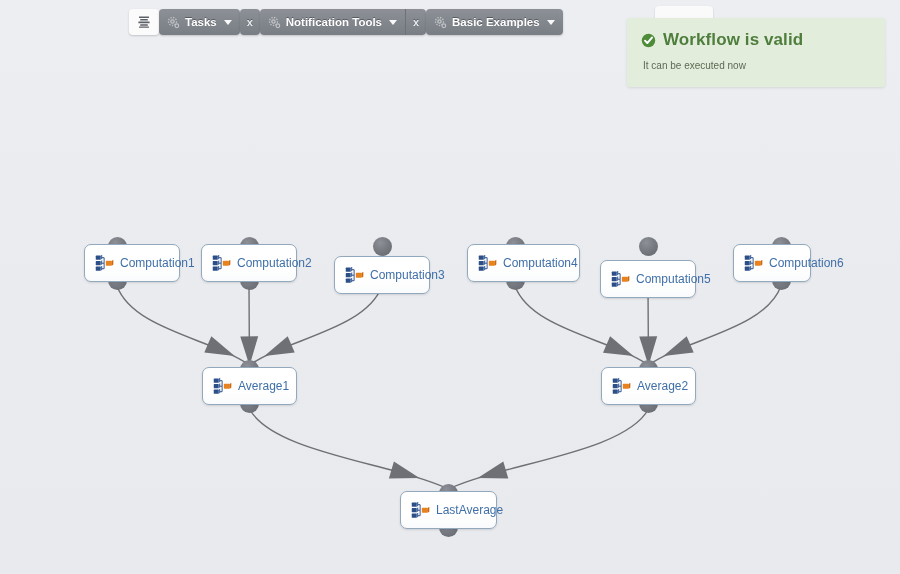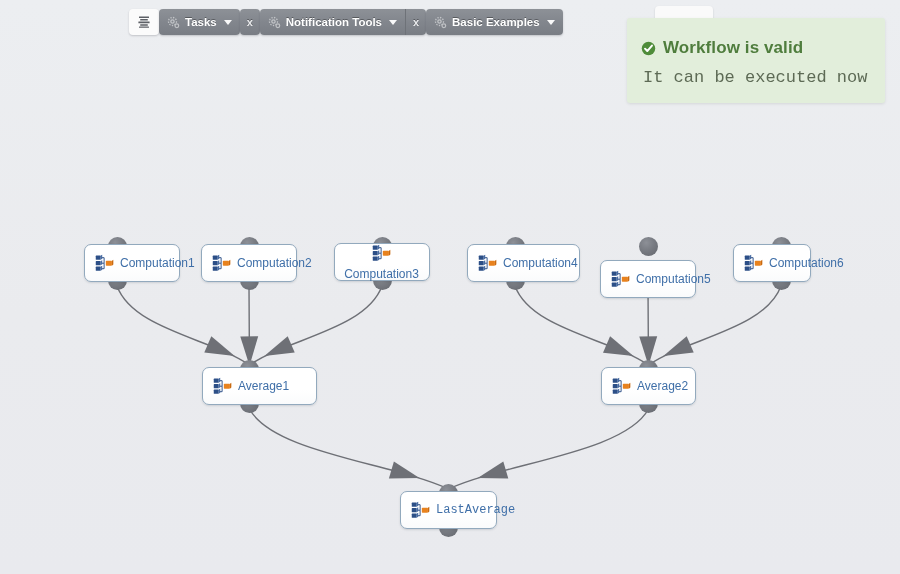--- a/index.html
+++ b/index.html
@@ -98,39 +98,38 @@
     display: flex; align-items: center; justify-content: space-around;
     z-index: 38;
   }
   #tb-extra .mini { font-size: 13px; color: #b9bcc0; line-height: 1; }
 
   
   #notification {
     position: absolute;
     left: 627px; top: 18px;
     width: 258px;
-    padding: 20px 14px 16px 14px;
+    padding: 12px 14px 16px 14px;
     background: #e2eedb;
     border-radius: 3px;
     box-shadow: 0 1px 3px rgba(60,70,60,.13);
     z-index: 60;
   }
   #notification .n-title {
     display: flex; align-items: center; gap: 7px;
     color: #4f7d3d;
     font-size: 17px;
     font-weight: bold;
     letter-spacing: .1px;
   }
   #notification .n-sub {
     margin-top: 10px;
     margin-left: 2px;
     color: #5d6a55;
-    font-size: 17px;
-    font-family: Liberation Mono, monospace;
+    font-size: 10px;
   }
   .check-ic { width: 15px; height: 15px; display: block; flex: none; }
 
   
   .node {
     position: absolute;
     height: 38px;
     background: linear-gradient(180deg,#ffffff 0%,#ffffff 60%,#fafbfc 100%);
     border: 1px solid #92a9bd;
     border-radius: 7px;
@@ -209,21 +208,21 @@
           <rect x="0.8" y="12.8" width="5.2" height="4.4" rx=".6" fill="#2c4f87"></rect>
           <path d="M6 12.8 l1.6 -1 v4.4 l-1.6 1 z" fill="#4a6ea5"></path>
           <path d="M7.2 3.4 H9.6 V9.2 M7.2 9.2 H9.6 M7.2 15 H9.6 V9.2" fill="none" stroke="#2c4f87" stroke-width="1"></path>
           <rect x="11.4" y="6.6" width="6.4" height="5.2" rx=".7" fill="#e8821e"></rect>
           <path d="M17.8 6.6 l1.5 -1.1 v5.2 l-1.5 1.1 z" fill="#c96a10"></path>
         </svg>
         <span class="nlabel">Computation2</span>
       </div>
       <div class="port" style="left: 372.5px; top: 236.5px;"></div>
       <div class="port" style="left: 372.5px; top: 270.5px;"></div>
-      <div class="node" style="left: 334px; top: 243px; width: 96px; flex-direction: column;">
+      <div class="node" style="left: 334px; top: 256px; width: 96px;">
         <svg class="node-ic" viewBox="0 0 20 18">
           <rect x="0.8" y="1.2" width="5.2" height="4.4" rx=".6" fill="#2c4f87"></rect>
           <path d="M6 1.2 l1.6 -1 v4.4 l-1.6 1 z" fill="#4a6ea5"></path>
           <rect x="0.8" y="7" width="5.2" height="4.4" rx=".6" fill="#2c4f87"></rect>
           <path d="M6 7 l1.6 -1 v4.4 l-1.6 1 z" fill="#4a6ea5"></path>
           <rect x="0.8" y="12.8" width="5.2" height="4.4" rx=".6" fill="#2c4f87"></rect>
           <path d="M6 12.8 l1.6 -1 v4.4 l-1.6 1 z" fill="#4a6ea5"></path>
           <path d="M7.2 3.4 H9.6 V9.2 M7.2 9.2 H9.6 M7.2 15 H9.6 V9.2" fill="none" stroke="#2c4f87" stroke-width="1"></path>
           <rect x="11.4" y="6.6" width="6.4" height="5.2" rx=".7" fill="#e8821e"></rect>
           <path d="M17.8 6.6 l1.5 -1.1 v5.2 l-1.5 1.1 z" fill="#c96a10"></path>
@@ -273,21 +272,21 @@
           <rect x="0.8" y="12.8" width="5.2" height="4.4" rx=".6" fill="#2c4f87"></rect>
           <path d="M6 12.8 l1.6 -1 v4.4 l-1.6 1 z" fill="#4a6ea5"></path>
           <path d="M7.2 3.4 H9.6 V9.2 M7.2 9.2 H9.6 M7.2 15 H9.6 V9.2" fill="none" stroke="#2c4f87" stroke-width="1"></path>
           <rect x="11.4" y="6.6" width="6.4" height="5.2" rx=".7" fill="#e8821e"></rect>
           <path d="M17.8 6.6 l1.5 -1.1 v5.2 l-1.5 1.1 z" fill="#c96a10"></path>
         </svg>
         <span class="nlabel">Computation6</span>
       </div>
       <div class="port" style="left: 240px; top: 359.5px;"></div>
       <div class="port" style="left: 240px; top: 393.5px;"></div>
-      <div class="node" style="left: 202px; top: 367px; width: 115px; text-align: right;">
+      <div class="node" style="left: 202px; top: 367px; width: 95px; text-align: right;">
         <svg class="node-ic" viewBox="0 0 20 18">
           <rect x="0.8" y="1.2" width="5.2" height="4.4" rx=".6" fill="#2c4f87"></rect>
           <path d="M6 1.2 l1.6 -1 v4.4 l-1.6 1 z" fill="#4a6ea5"></path>
           <rect x="0.8" y="7" width="5.2" height="4.4" rx=".6" fill="#2c4f87"></rect>
           <path d="M6 7 l1.6 -1 v4.4 l-1.6 1 z" fill="#4a6ea5"></path>
           <rect x="0.8" y="12.8" width="5.2" height="4.4" rx=".6" fill="#2c4f87"></rect>
           <path d="M6 12.8 l1.6 -1 v4.4 l-1.6 1 z" fill="#4a6ea5"></path>
           <path d="M7.2 3.4 H9.6 V9.2 M7.2 9.2 H9.6 M7.2 15 H9.6 V9.2" fill="none" stroke="#2c4f87" stroke-width="1"></path>
           <rect x="11.4" y="6.6" width="6.4" height="5.2" rx=".7" fill="#e8821e"></rect>
           <path d="M17.8 6.6 l1.5 -1.1 v5.2 l-1.5 1.1 z" fill="#c96a10"></path>
@@ -305,21 +304,21 @@
           <rect x="0.8" y="12.8" width="5.2" height="4.4" rx=".6" fill="#2c4f87"></rect>
           <path d="M6 12.8 l1.6 -1 v4.4 l-1.6 1 z" fill="#4a6ea5"></path>
           <path d="M7.2 3.4 H9.6 V9.2 M7.2 9.2 H9.6 M7.2 15 H9.6 V9.2" fill="none" stroke="#2c4f87" stroke-width="1"></path>
           <rect x="11.4" y="6.6" width="6.4" height="5.2" rx=".7" fill="#e8821e"></rect>
           <path d="M17.8 6.6 l1.5 -1.1 v5.2 l-1.5 1.1 z" fill="#c96a10"></path>
         </svg>
         <span class="nlabel">Average2</span>
       </div>
       <div class="port" style="left: 439px; top: 483.5px;"></div>
       <div class="port" style="left: 439px; top: 517.5px;"></div>
-      <div class="node" style="left: 400px; top: 491px; width: 97px; font-family: Liberation Mono, monospace;">
+      <div class="node" style="left: 400px; top: 491px; width: 97px;">
         <svg class="node-ic" viewBox="0 0 20 18">
           <rect x="0.8" y="1.2" width="5.2" height="4.4" rx=".6" fill="#2c4f87"></rect>
           <path d="M6 1.2 l1.6 -1 v4.4 l-1.6 1 z" fill="#4a6ea5"></path>
           <rect x="0.8" y="7" width="5.2" height="4.4" rx=".6" fill="#2c4f87"></rect>
           <path d="M6 7 l1.6 -1 v4.4 l-1.6 1 z" fill="#4a6ea5"></path>
           <rect x="0.8" y="12.8" width="5.2" height="4.4" rx=".6" fill="#2c4f87"></rect>
           <path d="M6 12.8 l1.6 -1 v4.4 l-1.6 1 z" fill="#4a6ea5"></path>
           <path d="M7.2 3.4 H9.6 V9.2 M7.2 9.2 H9.6 M7.2 15 H9.6 V9.2" fill="none" stroke="#2c4f87" stroke-width="1"></path>
           <rect x="11.4" y="6.6" width="6.4" height="5.2" rx=".7" fill="#e8821e"></rect>
           <path d="M17.8 6.6 l1.5 -1.1 v5.2 l-1.5 1.1 z" fill="#c96a10"></path>

